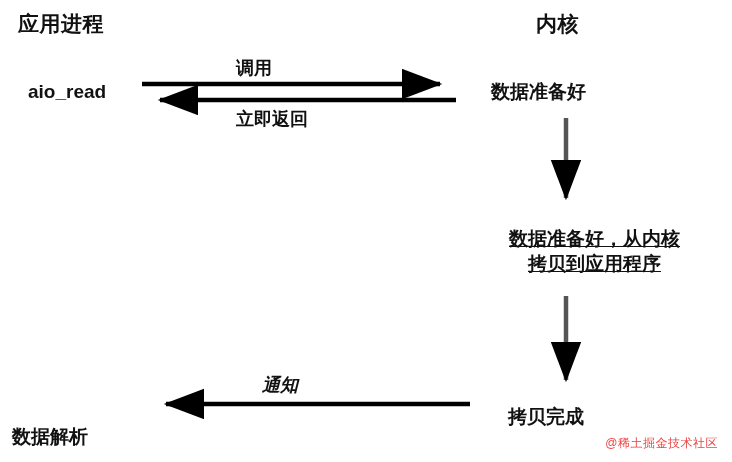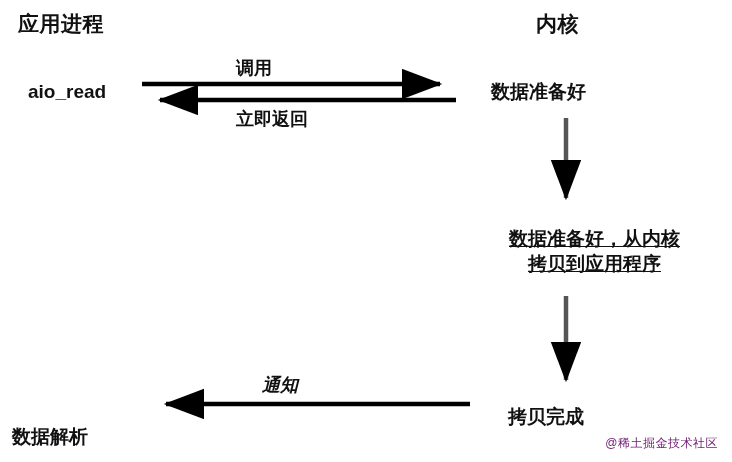--- a/index.html
+++ b/index.html
@@ -56,21 +56,21 @@
     left: 0;
     top: 0;
     width: 732px;
     height: 462px;
   }
   .watermark {
     position: absolute;
     right: 14px;
     bottom: 10px;
     font-size: 12px;
-    color: #701a75;
+    color: #ef4444;
     letter-spacing: 0.5px;
   }
 </style>
 </head>
 <body>
 
 <div id="stage">
 
   <svg class="arrows" viewBox="0 0 732 462">
     <defs>

